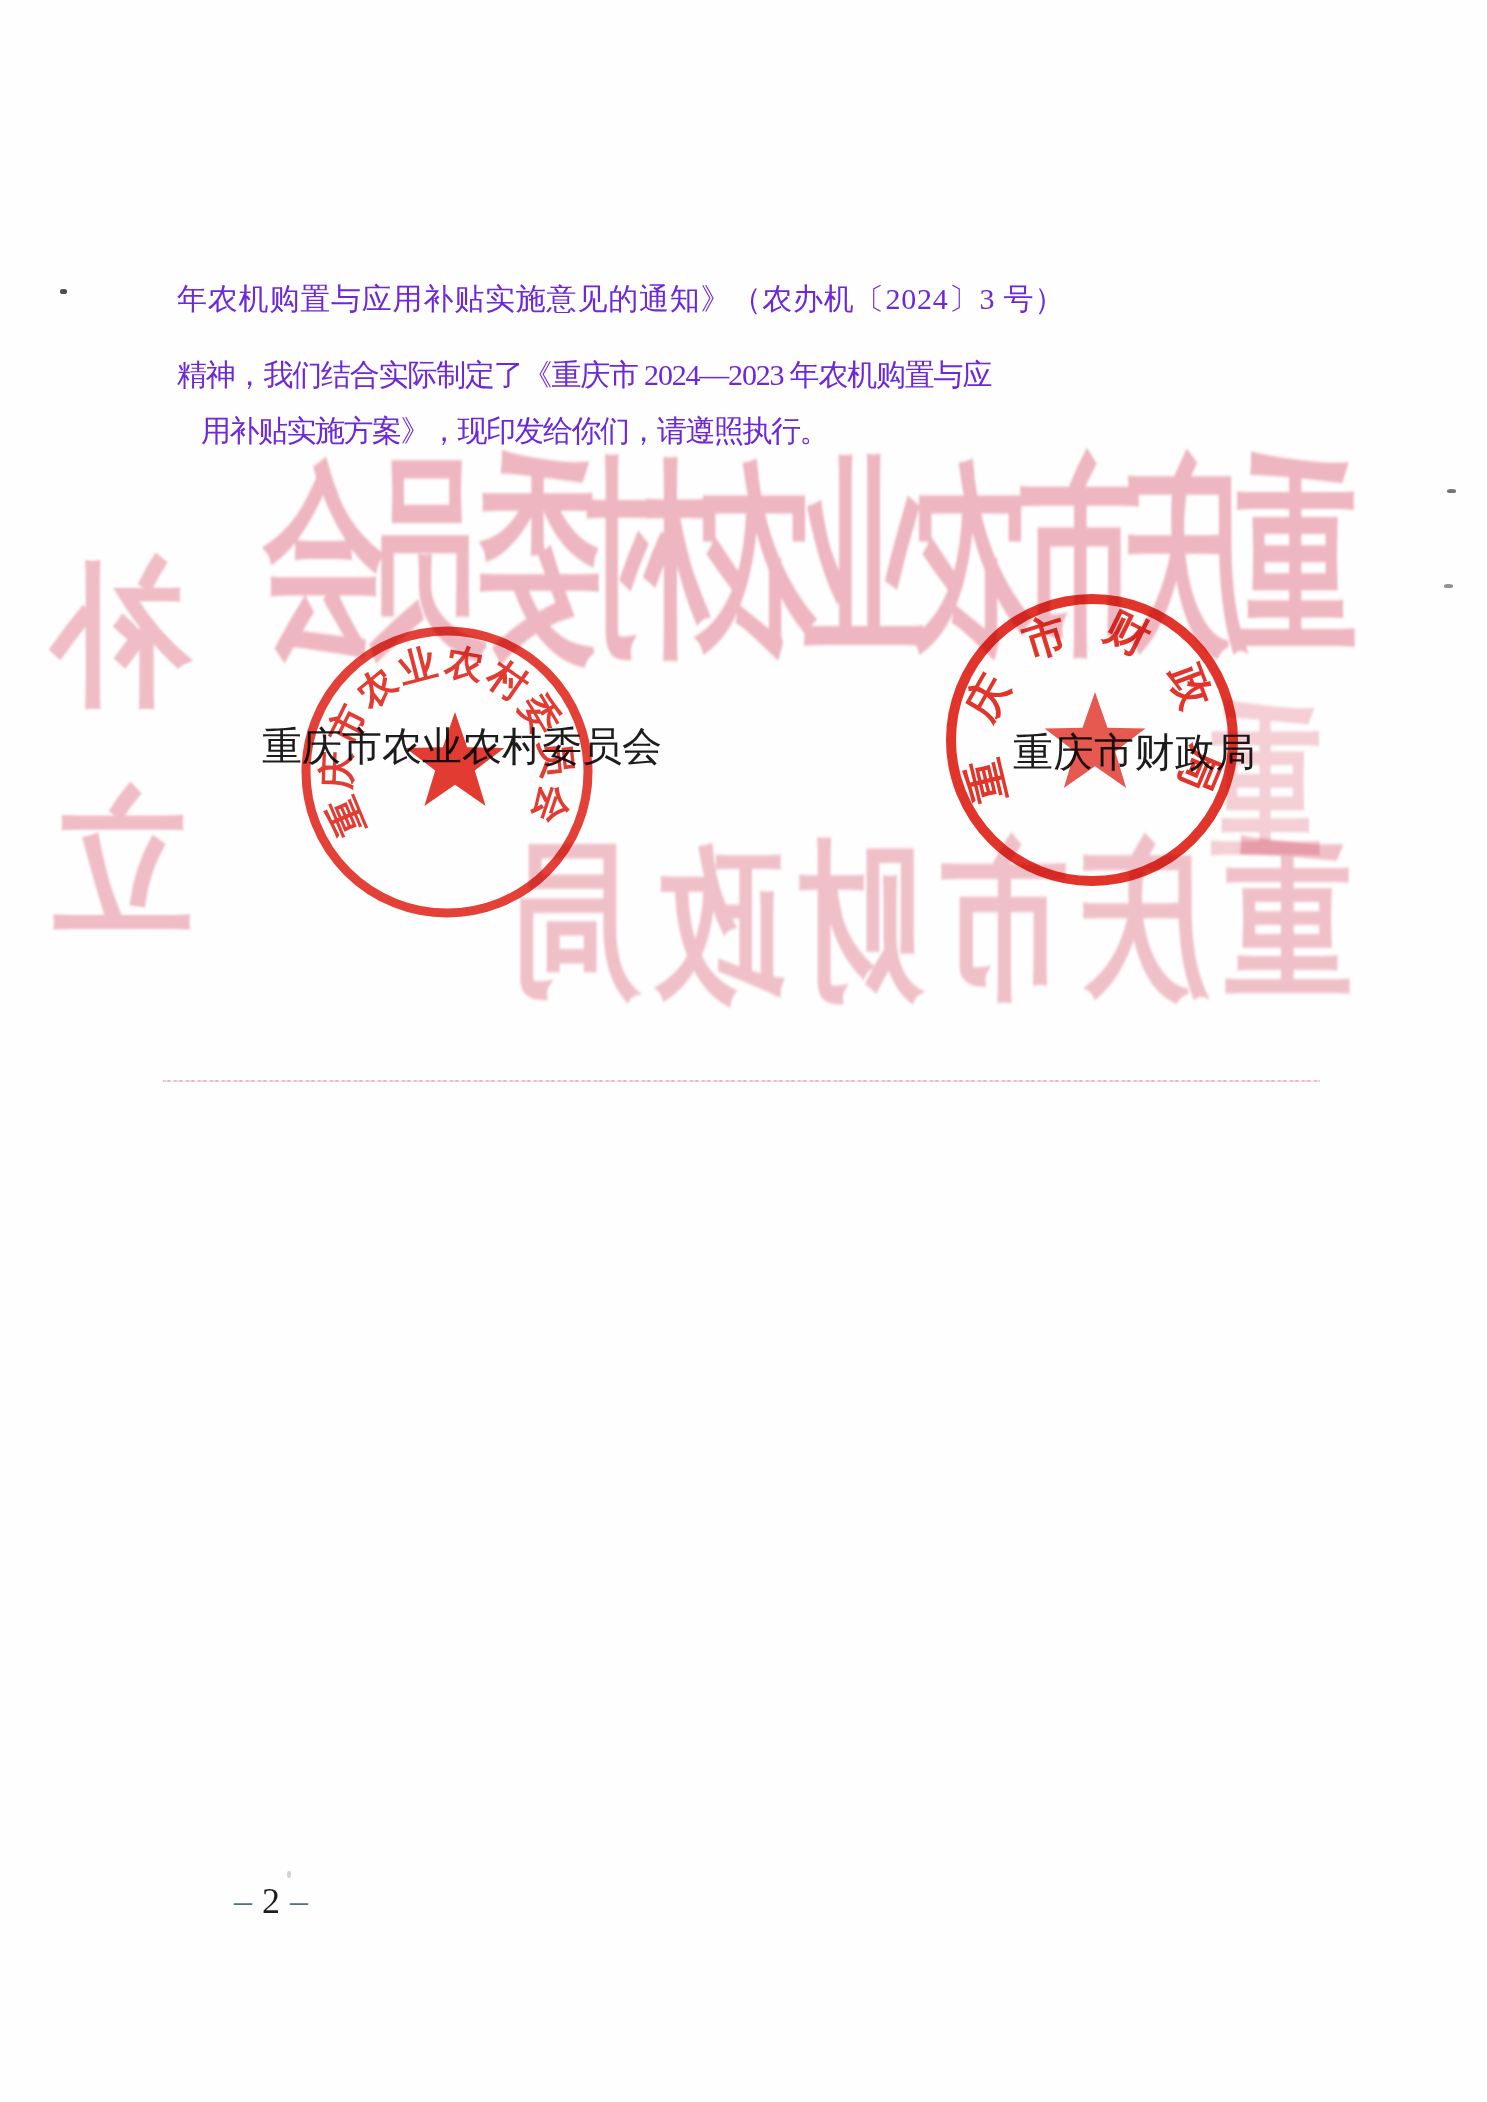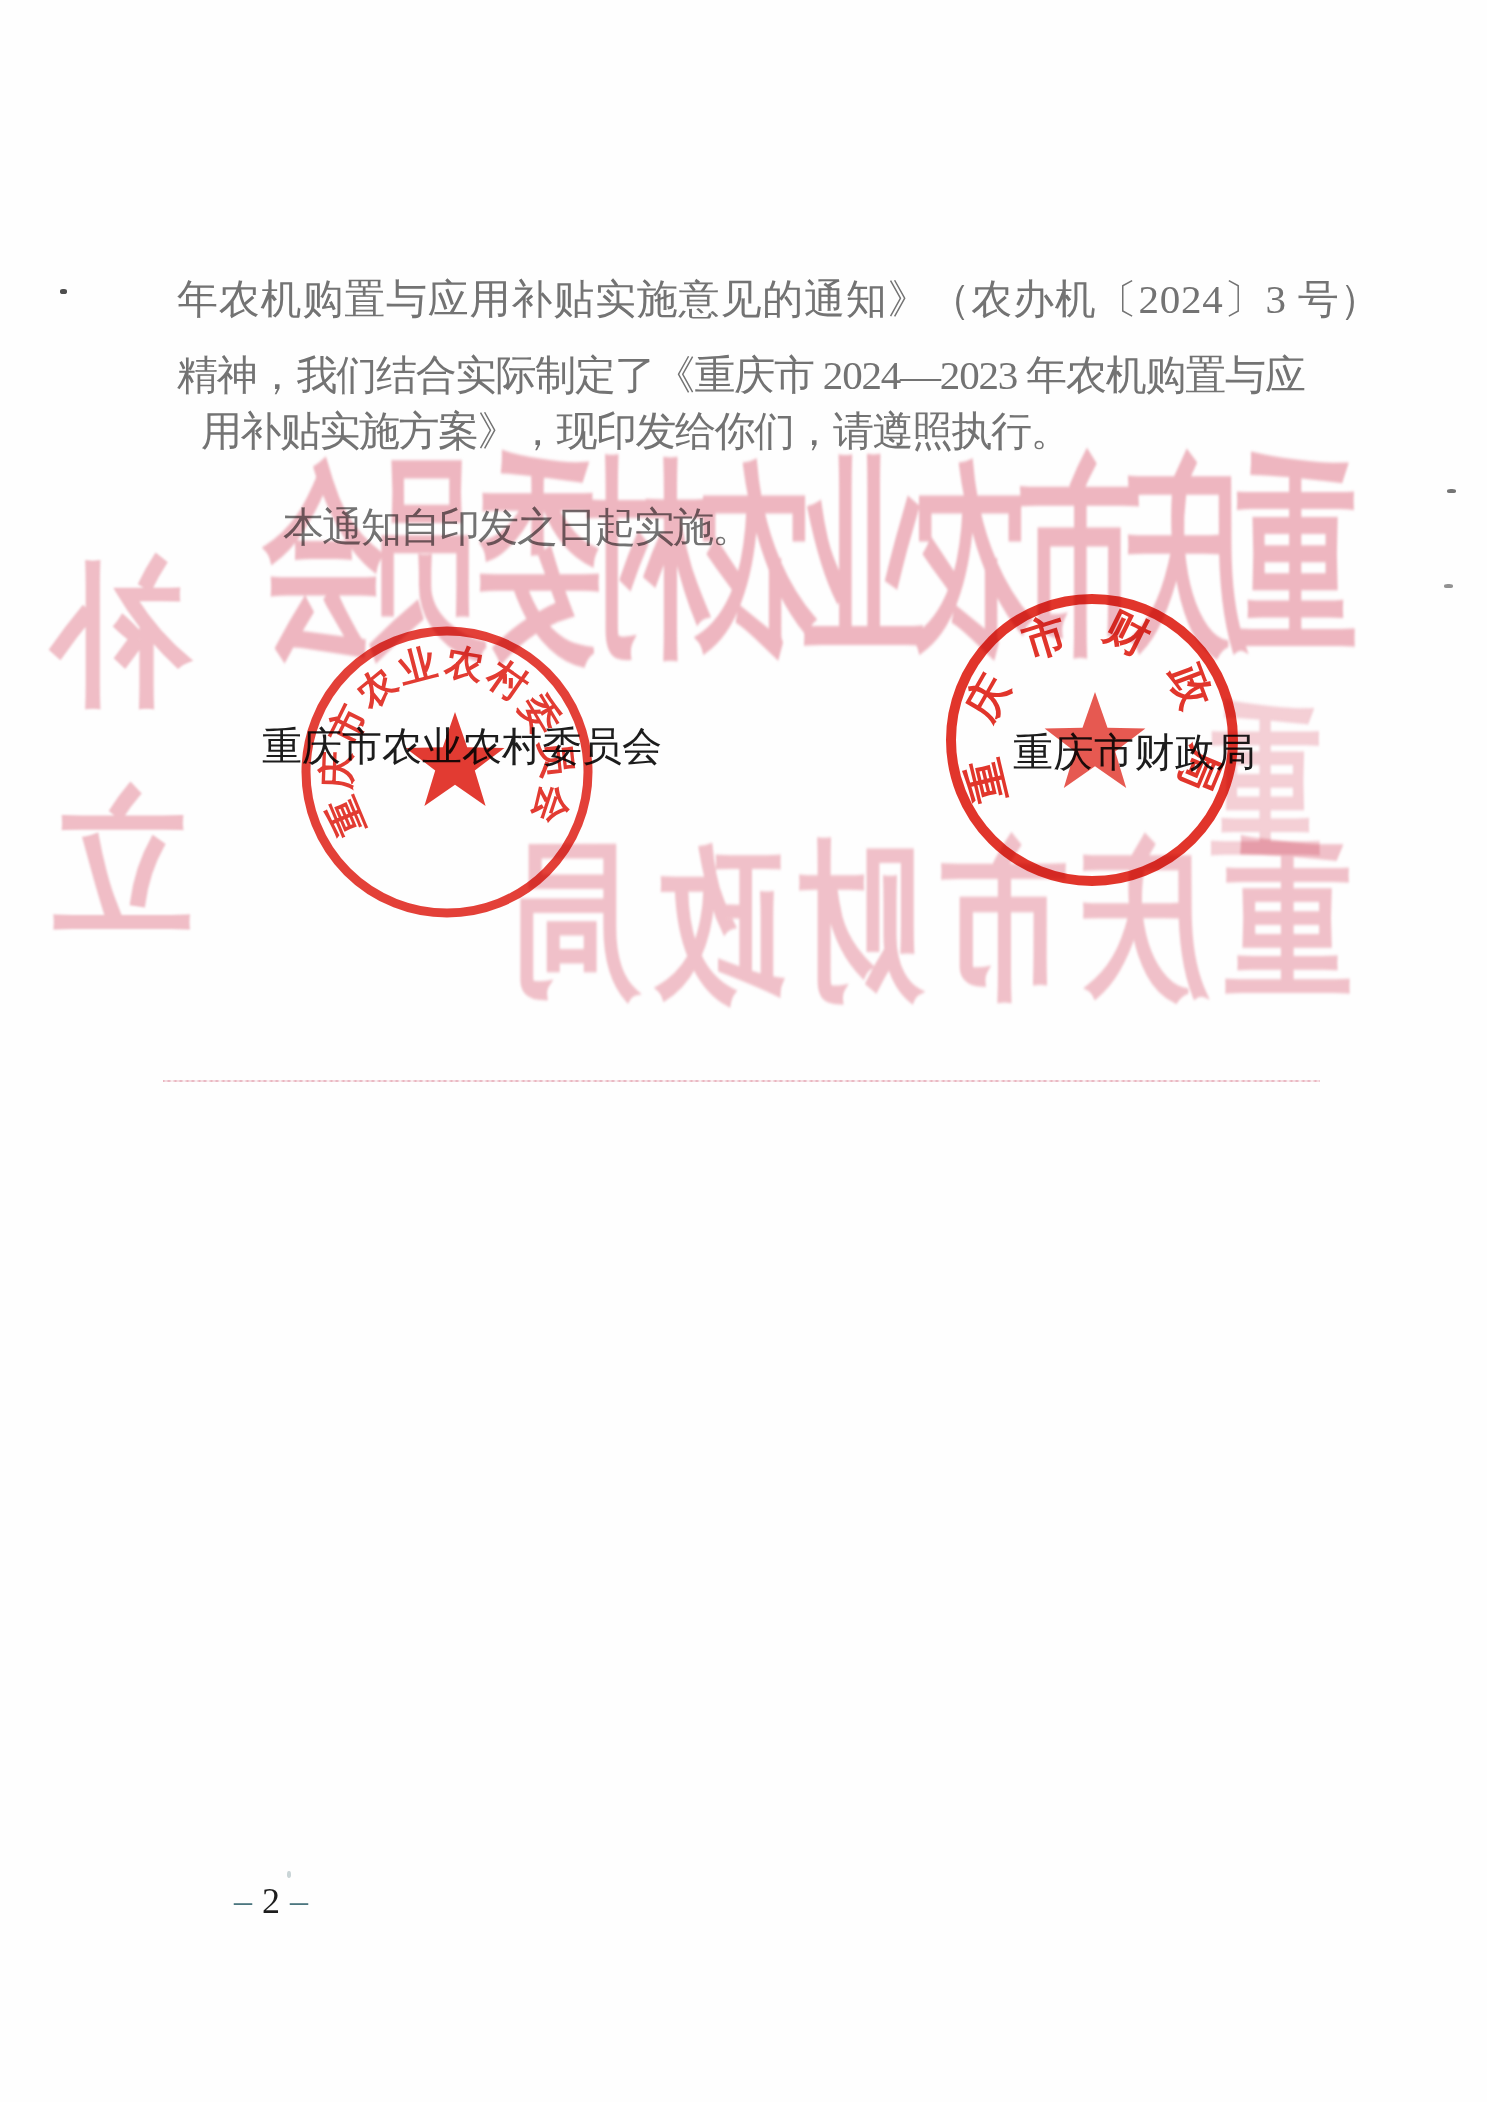--- a/index.html
+++ b/index.html
@@ -32,21 +32,21 @@
   .wm-leftcol span{display:block;}
   .wm-rightextra{left:1208px;top:729px;font-size:112px;transform:scale(-1,1.5);opacity:.28;}
   
   .seal{position:absolute;z-index:2;mix-blend-mode:multiply;}
   .seal-left{left:294px;top:619px;}
   .seal-right{left:939px;top:587px;}
   .seal text{font-family:"Liberation Serif","DejaVu Serif",serif;font-weight:bold;}
   
   .bodyline{
     position:absolute;left:177px;
-    font-size:41px;line-height:46px;color:#737373;
+    font-size:30px;line-height:46px;color:#6d28d9;
     white-space:nowrap;z-index:3;mix-blend-mode:multiply;
   }
   .l1{top:276px;letter-spacing:.8px;}
   .l2{top:352px;letter-spacing:-1.2px;}
   .l3{top:408px;letter-spacing:-1.5px;margin-left:24px;}
   .l4{top:504px;left:283px;letter-spacing:-2px;}
   .sig{
     position:absolute;font-size:40px;color:#1c1c1c;
     white-space:nowrap;z-index:3;mix-blend-mode:multiply;
   }
@@ -106,21 +106,20 @@
     <circle cx="153" cy="153" r="141" fill="none" stroke-width="10" stroke-opacity=".95" stroke="#e02a20"></circle>
     <polygon points="156,105 168.5,140.8 206.4,141.6 176.2,164.6 187.2,200.9 156,179.2 124.8,200.9 135.8,164.6 105.6,141.6 143.5,140.8" fill-opacity=".78" fill="#e02a20"></polygon>
     <text font-size="43" style="letter-spacing:30px" fill-opacity=".95" fill="#e02a20">
       <textPath href="#arcR">重庆市财政局</textPath>
     </text>
   </svg>
 
   <div class="bodyline l1">年农机购置与应用补贴实施意见的通知》（农办机〔2024〕3 号）</div>
   <div class="bodyline l2">精神，我们结合实际制定了《重庆市 2024—2023 年农机购置与应</div>
   <div class="bodyline l3">用补贴实施方案》，现印发给你们，请遵照执行。</div>
-  <div class="bodyline l4">本通知自印发之日起实施。</div>
 
   <div class="sig sig-left">重庆市农业农村委员会</div>
   <div class="sig sig-right">重庆市财政局</div>
 
   <div class="divider"></div>
 
   <div class="pagenum">
     <span class="pn-dash">–</span><span class="pn-num">2</span><span class="pn-dash">–</span>
   </div>
 

